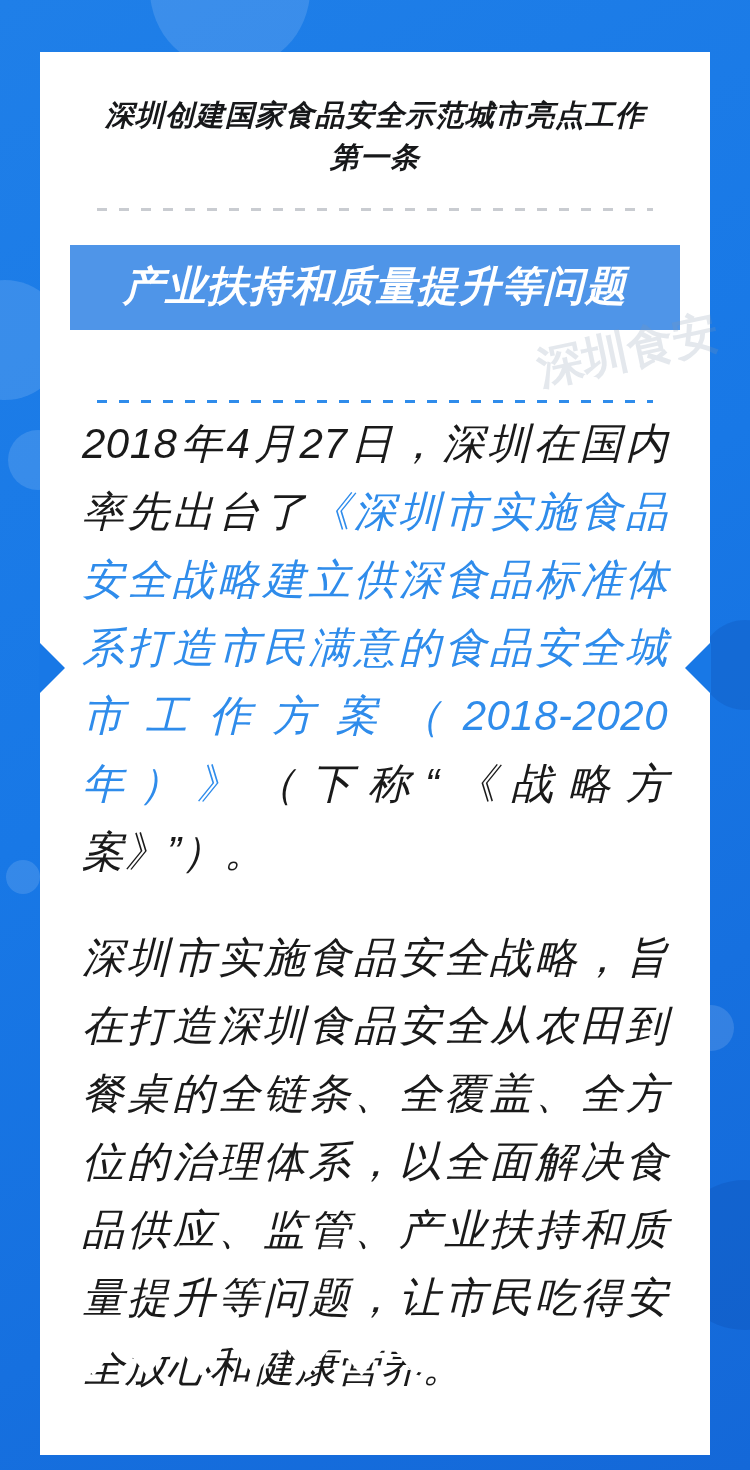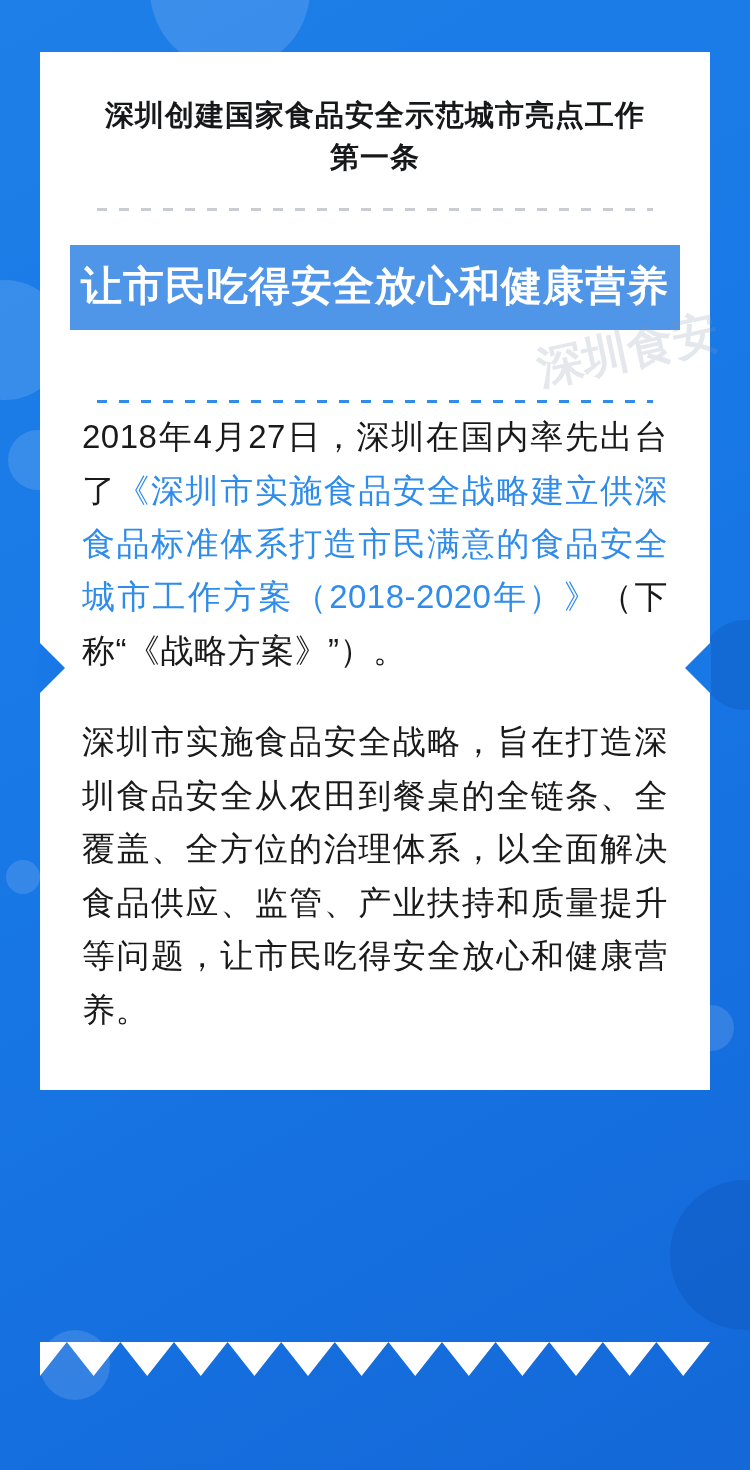--- a/index.html
+++ b/index.html
@@ -42,20 +42,21 @@
 
   
   .card {
     position: absolute;
     left: 40px;
     top: 52px;
     width: 670px;
     background: #ffffff;
     box-sizing: border-box;
     padding: 0 0 0 0;
+    font-style: italic;
   }
 
   .card-title {
     font-size: 29px;
     line-height: 1.45;
     font-weight: 700;
     color: #17181a;
     text-align: center;
     padding: 42px 58px 0 58px;
     letter-spacing: 1px;
@@ -102,21 +103,21 @@
     width: 26px;
     height: 52px;
     background: #1878e6;
     top: 312px;
   }
   .notch.left  { left: -1px;  border-radius: 0 26px 26px 0; clip-path: polygon(0 0, 100% 50%, 0 100%); }
   .notch.right { right: -1px; clip-path: polygon(100% 0, 0 50%, 100% 100%); }
 
   .body-text {
     padding: 6px 42px 54px 42px;
-    font-size: 33px;
+    font-size: 42px;
     line-height: 1.62;
     color: #1a1a1a;
     text-align: justify;
     text-align-last: left;
     letter-spacing: 0.5px;
   }
   .body-text p { margin: 0 0 38px 0; }
   .body-text p:last-child { margin-bottom: 0; }
   .hl { color: #2f8ceb; }
 
@@ -171,21 +172,21 @@
   <div class="bubble b7"></div>
 </div>
 
 <div class="card">
 
   <div class="card-title">深圳创建国家食品安全示范城市亮点工作<br>第一条</div>
 
   <div class="dot-divider"></div>
 
   <div class="headline-wrap">
-    <div class="headline">让市民吃得安全放心和健康营养</div>
+    <div class="headline">产业扶持和质量提升等问题</div>
   </div>
 
   <div class="divider-zone">
     <div class="notch left"></div>
     <div class="notch right"></div>
     <div class="dot-divider blue"></div>
   </div>
 
   <div class="body-text">
     <p><span>2018年4月27日，深圳在国内率先出台了</span><span class="hl">《深圳市实施食品安全战略建立供深食品标准体系打造市民满意的食品安全城市工作方案（2018-2020年）》</span><span>（下称“《战略方案》”）。</span></p>

